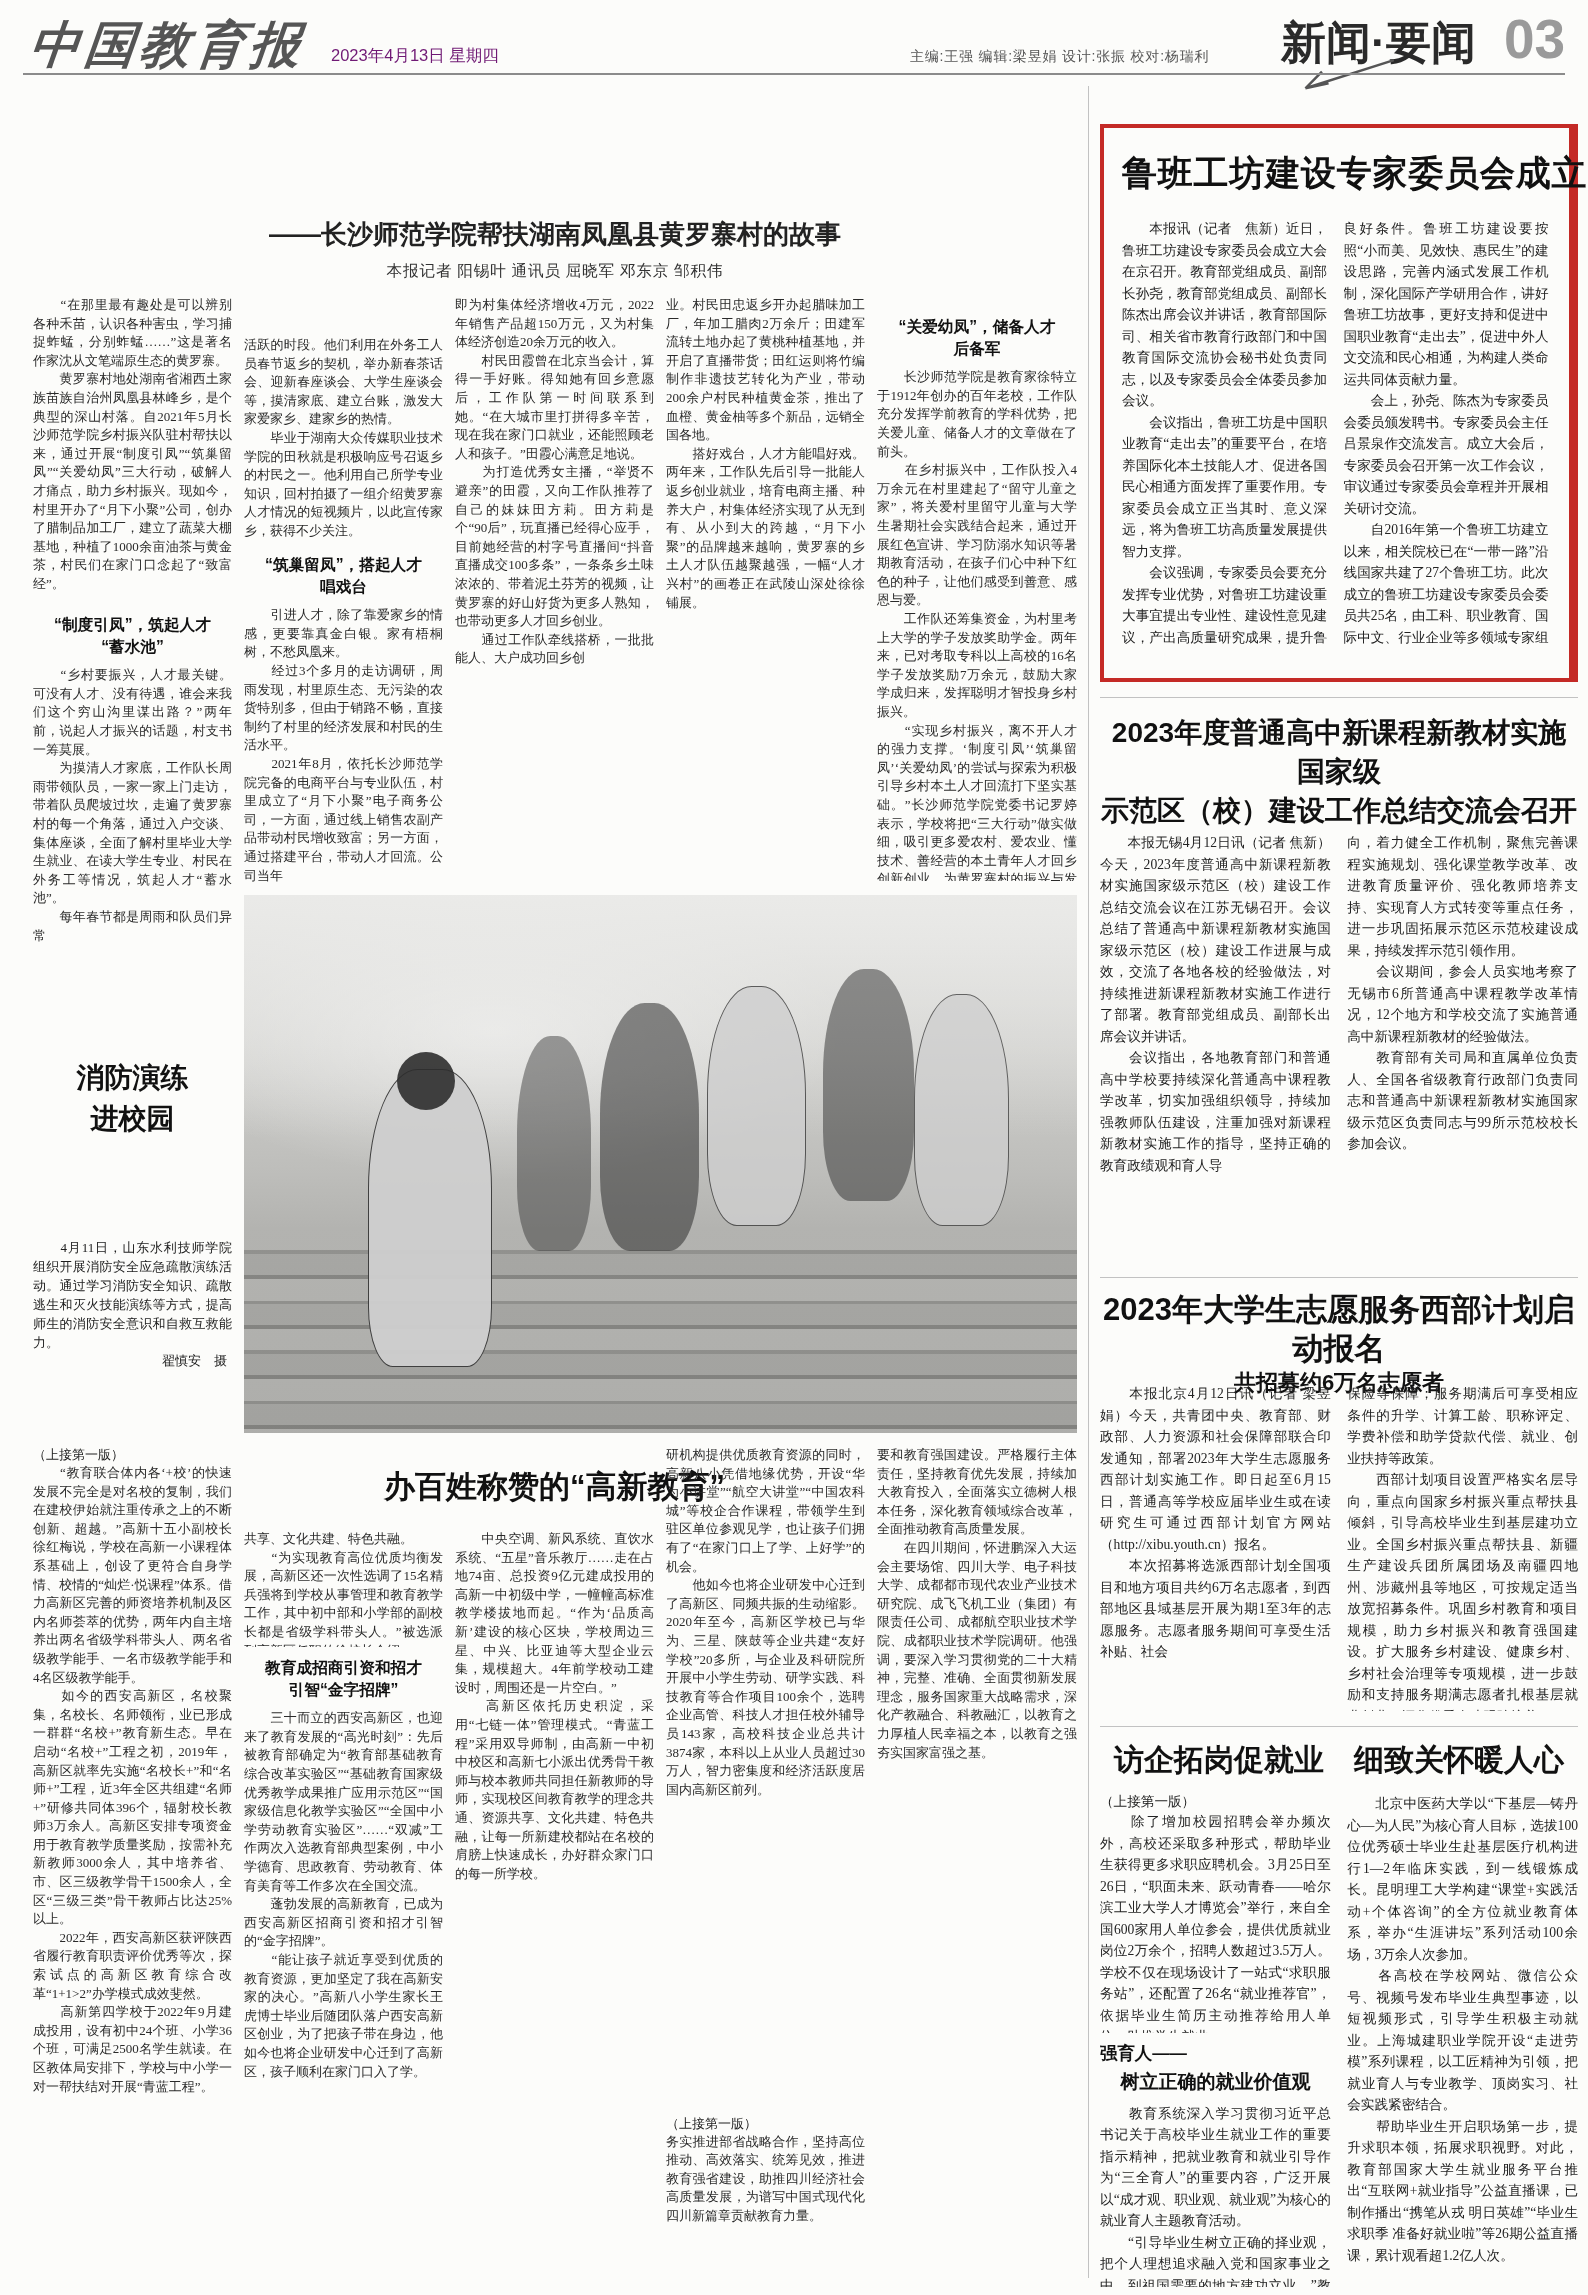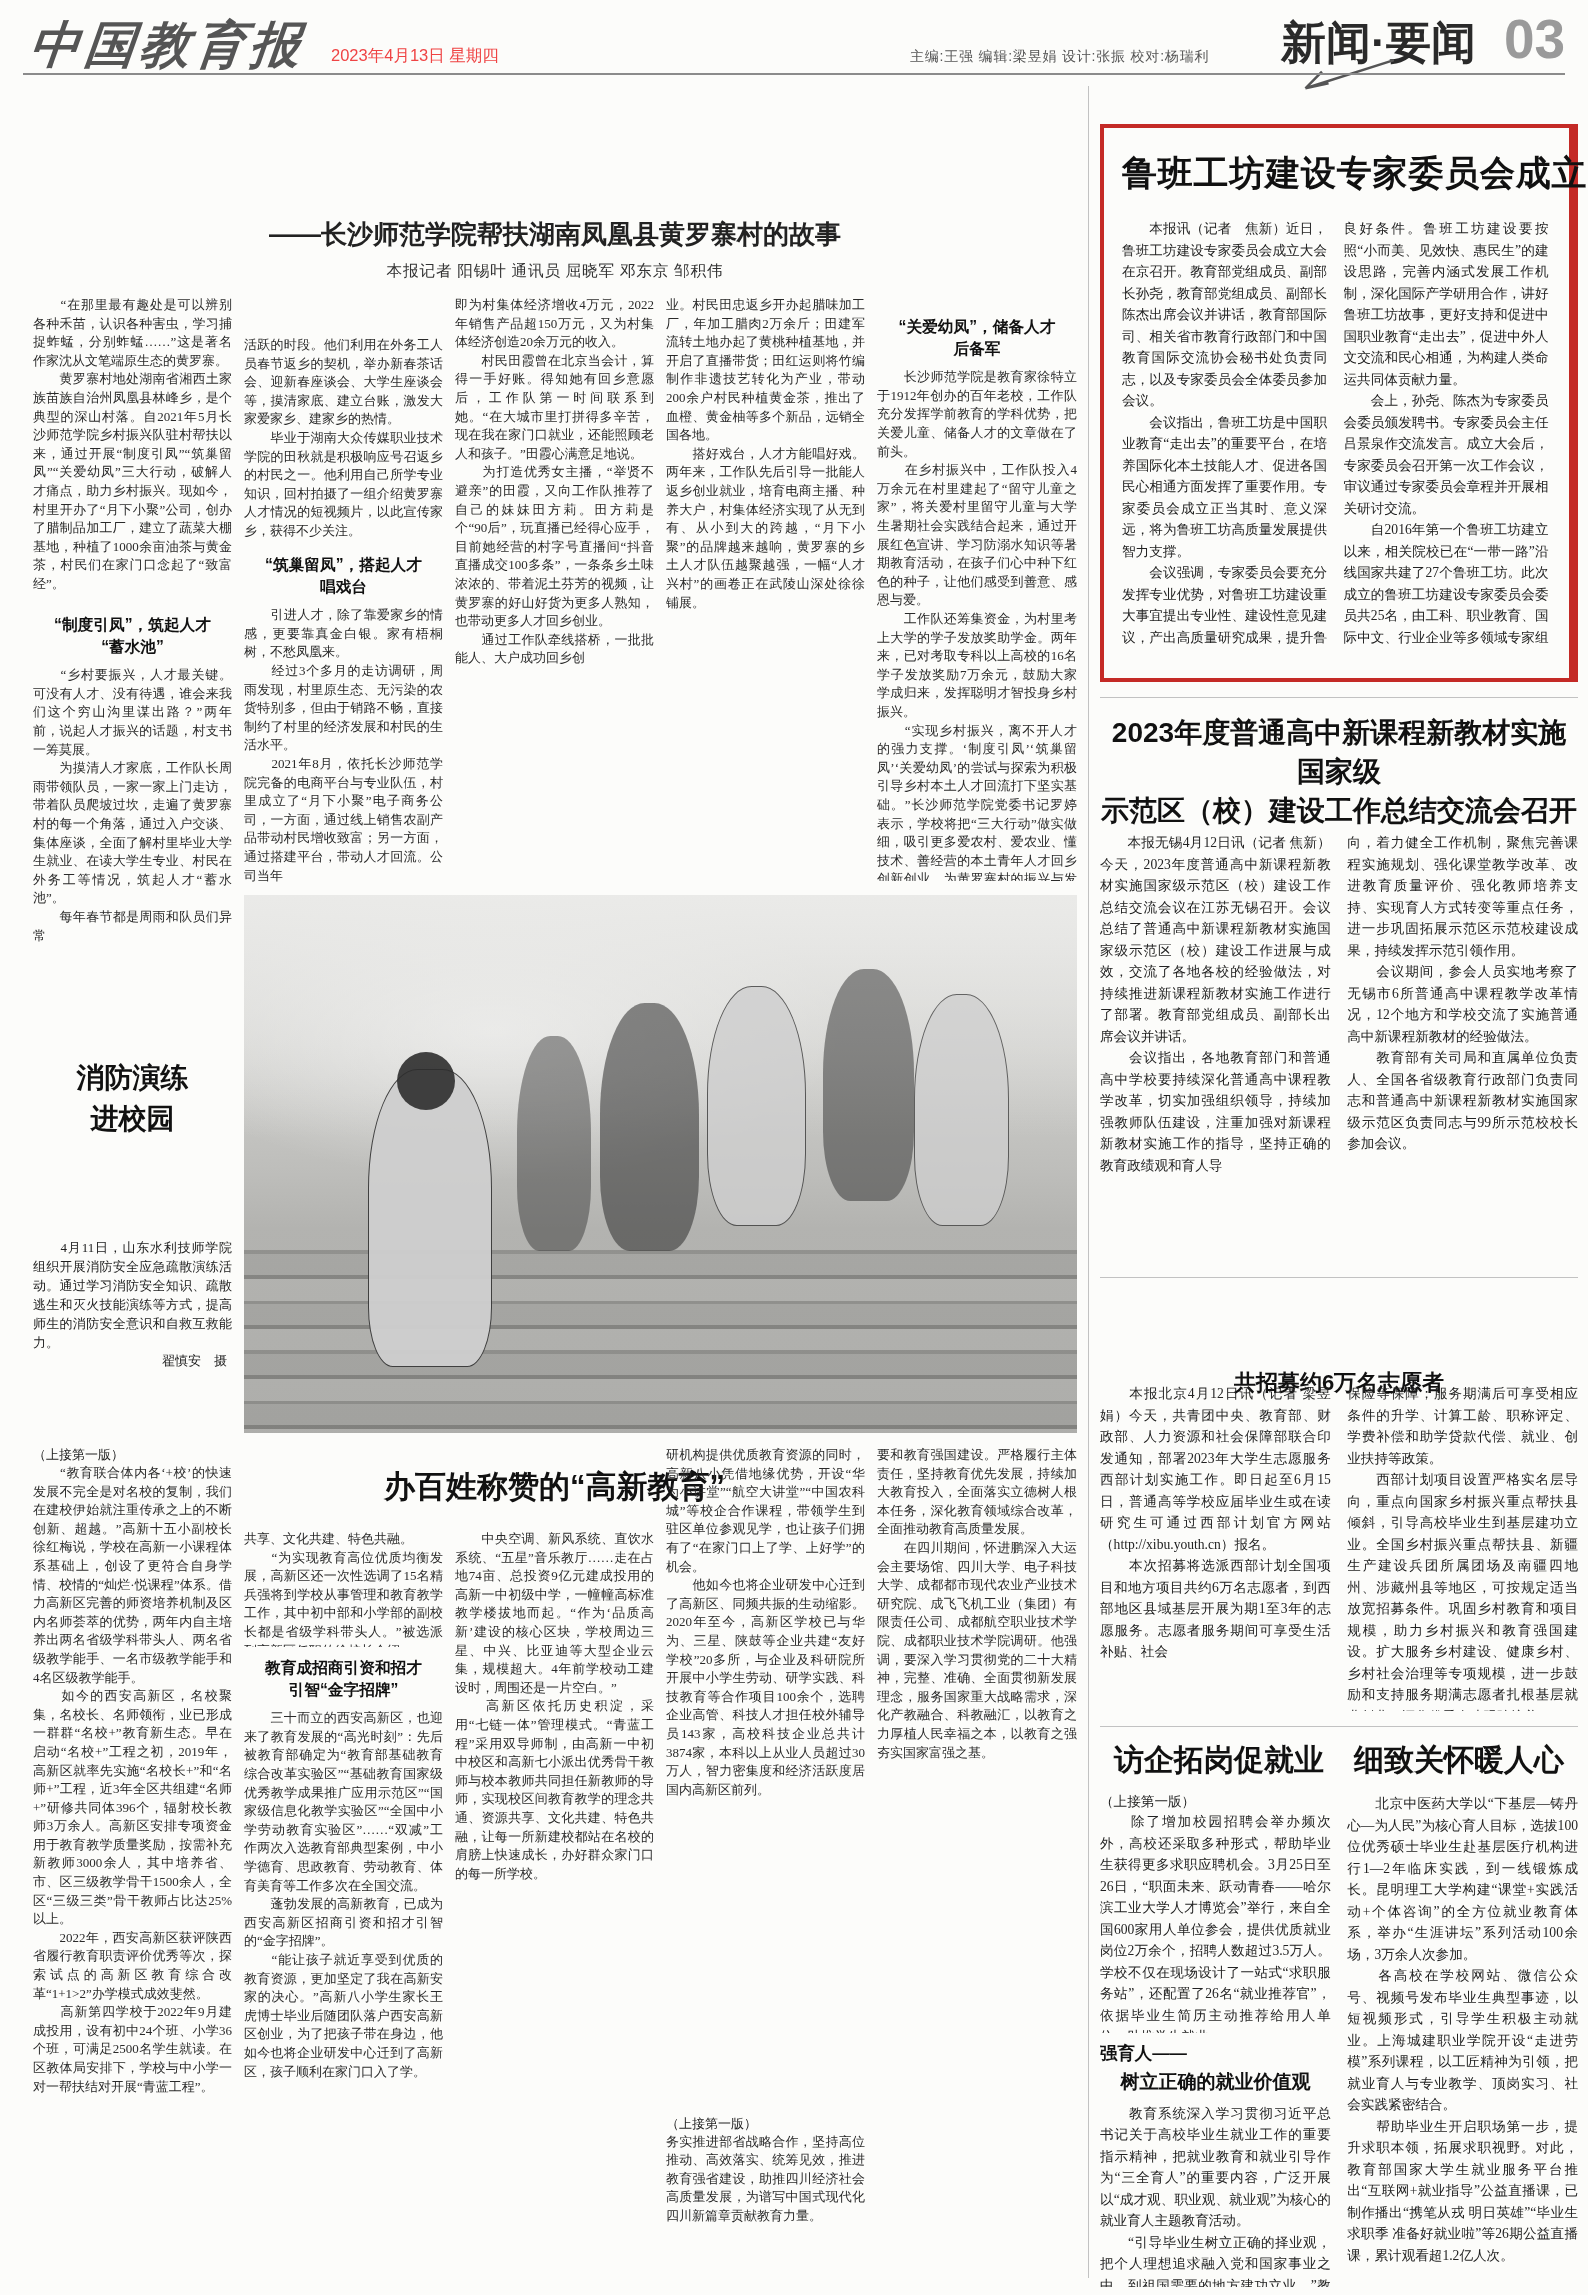--- a/index.html
+++ b/index.html
@@ -9,21 +9,21 @@
     font-family:"Liberation Serif","DejaVu Serif",serif; color:#1c1c1c;
     overflow:hidden; margin:0 auto;
   }
   .abs { position:absolute; }
   
   .logo {
     font-family:"DejaVu Serif","Liberation Serif",serif;
     font-size:50px; font-weight:900; font-style:italic; color:#555;
     letter-spacing:5px; transform:skewX(-6deg); white-space:nowrap;
   }
-  .mast-date { font-size:16.5px; color:#ef4444; font-family:"Liberation Sans",sans-serif; }
+  .mast-date { font-size:16.5px; color:#701a75; font-family:"Liberation Sans",sans-serif; }
   .mast-credits { font-size:14px; color:#555; font-family:"Liberation Sans",sans-serif; letter-spacing:0.8px; }
   .section-title { font-family:"Liberation Sans","DejaVu Sans",sans-serif; font-weight:900; font-size:45px; color:#2a2a2a; white-space:nowrap; }
   .page-num { font-family:"Liberation Sans",sans-serif; font-weight:700; font-size:55px; color:#9a9a9a; }
   .mast-rule { height:1.7px; background:#8b8b8b; }
   .v-rule { width:0.8px; background:#c2c2c2; }
   .h-rule { height:0.8px; background:#c2c2c2; }
   
   .main-headline {
     font-family:"Liberation Sans","DejaVu Sans",sans-serif; font-weight:900;
     font-size:53px; letter-spacing:1.7px; color:#111; text-align:center; white-space:nowrap;
@@ -206,20 +206,21 @@
     <div style="display:flex; gap:16.5px;">
       <div class="rcol" style="width:231px; height:430px;">　　本报无锡4月12日讯（记者 焦新）今天，2023年度普通高中新课程新教材实施国家级示范区（校）建设工作总结交流会议在江苏无锡召开。会议总结了普通高中新课程新教材实施国家级示范区（校）建设工作进展与成效，交流了各地各校的经验做法，对持续推进新课程新教材实施工作进行了部署。教育部党组成员、副部长出席会议并讲话。
 　　会议指出，各地教育部门和普通高中学校要持续深化普通高中课程教学改革，切实加强组织领导，持续加强教师队伍建设，注重加强对新课程新教材实施工作的指导，坚持正确的教育政绩观和育人导</div>
       <div class="rcol" style="width:231px; height:430px;">向，着力健全工作机制，聚焦完善课程实施规划、强化课堂教学改革、改进教育质量评价、强化教师培养支持、实现育人方式转变等重点任务，进一步巩固拓展示范区示范校建设成果，持续发挥示范引领作用。
 　　会议期间，参会人员实地考察了无锡市6所普通高中课程教学改革情况，12个地方和学校交流了实施普通高中新课程新教材的经验做法。
 　　教育部有关司局和直属单位负责人、全国各省级教育行政部门负责同志和普通高中新课程新教材实施国家级示范区负责同志与99所示范校校长参加会议。</div>
     </div>
   </div>
 
   <div class="h-rule abs" style="left:1100px; top:1277px; width:478px;"></div>
+  <div class="abs r-headline" style="left:1100px; top:1290px; width:478px; font-size:31px;">2023年大学生志愿服务西部计划启动报名</div>
   <div class="abs r-subhead" style="left:1100px; top:1368px; width:478px;">共招募约6万名志愿者</div>
   <div class="abs" style="left:1100px; top:1383px; width:478px;">
     <div style="display:flex; gap:16.5px;">
       <div class="rcol" style="width:231px; height:328px;">　　本报北京4月12日讯（记者 梁昱娟）今天，共青团中央、教育部、财政部、人力资源和社会保障部联合印发通知，部署2023年大学生志愿服务西部计划实施工作。即日起至6月15日，普通高等学校应届毕业生或在读研究生可通过西部计划官方网站（http://xibu.youth.cn）报名。
 　　本次招募将选派西部计划全国项目和地方项目共约6万名志愿者，到西部地区县域基层开展为期1至3年的志愿服务。志愿者服务期间可享受生活补贴、社会</div>
       <div class="rcol" style="width:231px; height:328px;">保险等保障；服务期满后可享受相应条件的升学、计算工龄、职称评定、学费补偿和助学贷款代偿、就业、创业扶持等政策。
 　　西部计划项目设置严格实名层导向，重点向国家乡村振兴重点帮扶县倾斜，引导高校毕业生到基层建功立业。全国乡村振兴重点帮扶县、新疆生产建设兵团所属团场及南疆四地州、涉藏州县等地区，可按规定适当放宽招募条件。巩固乡村教育和项目规模，助力乡村振兴和教育强国建设。扩大服务乡村建设、健康乡村、乡村社会治理等专项规模，进一步鼓励和支持服务期满志愿者扎根基层就业创业，深化优秀人才跟踪培养。</div>
     </div>
   </div>
 

